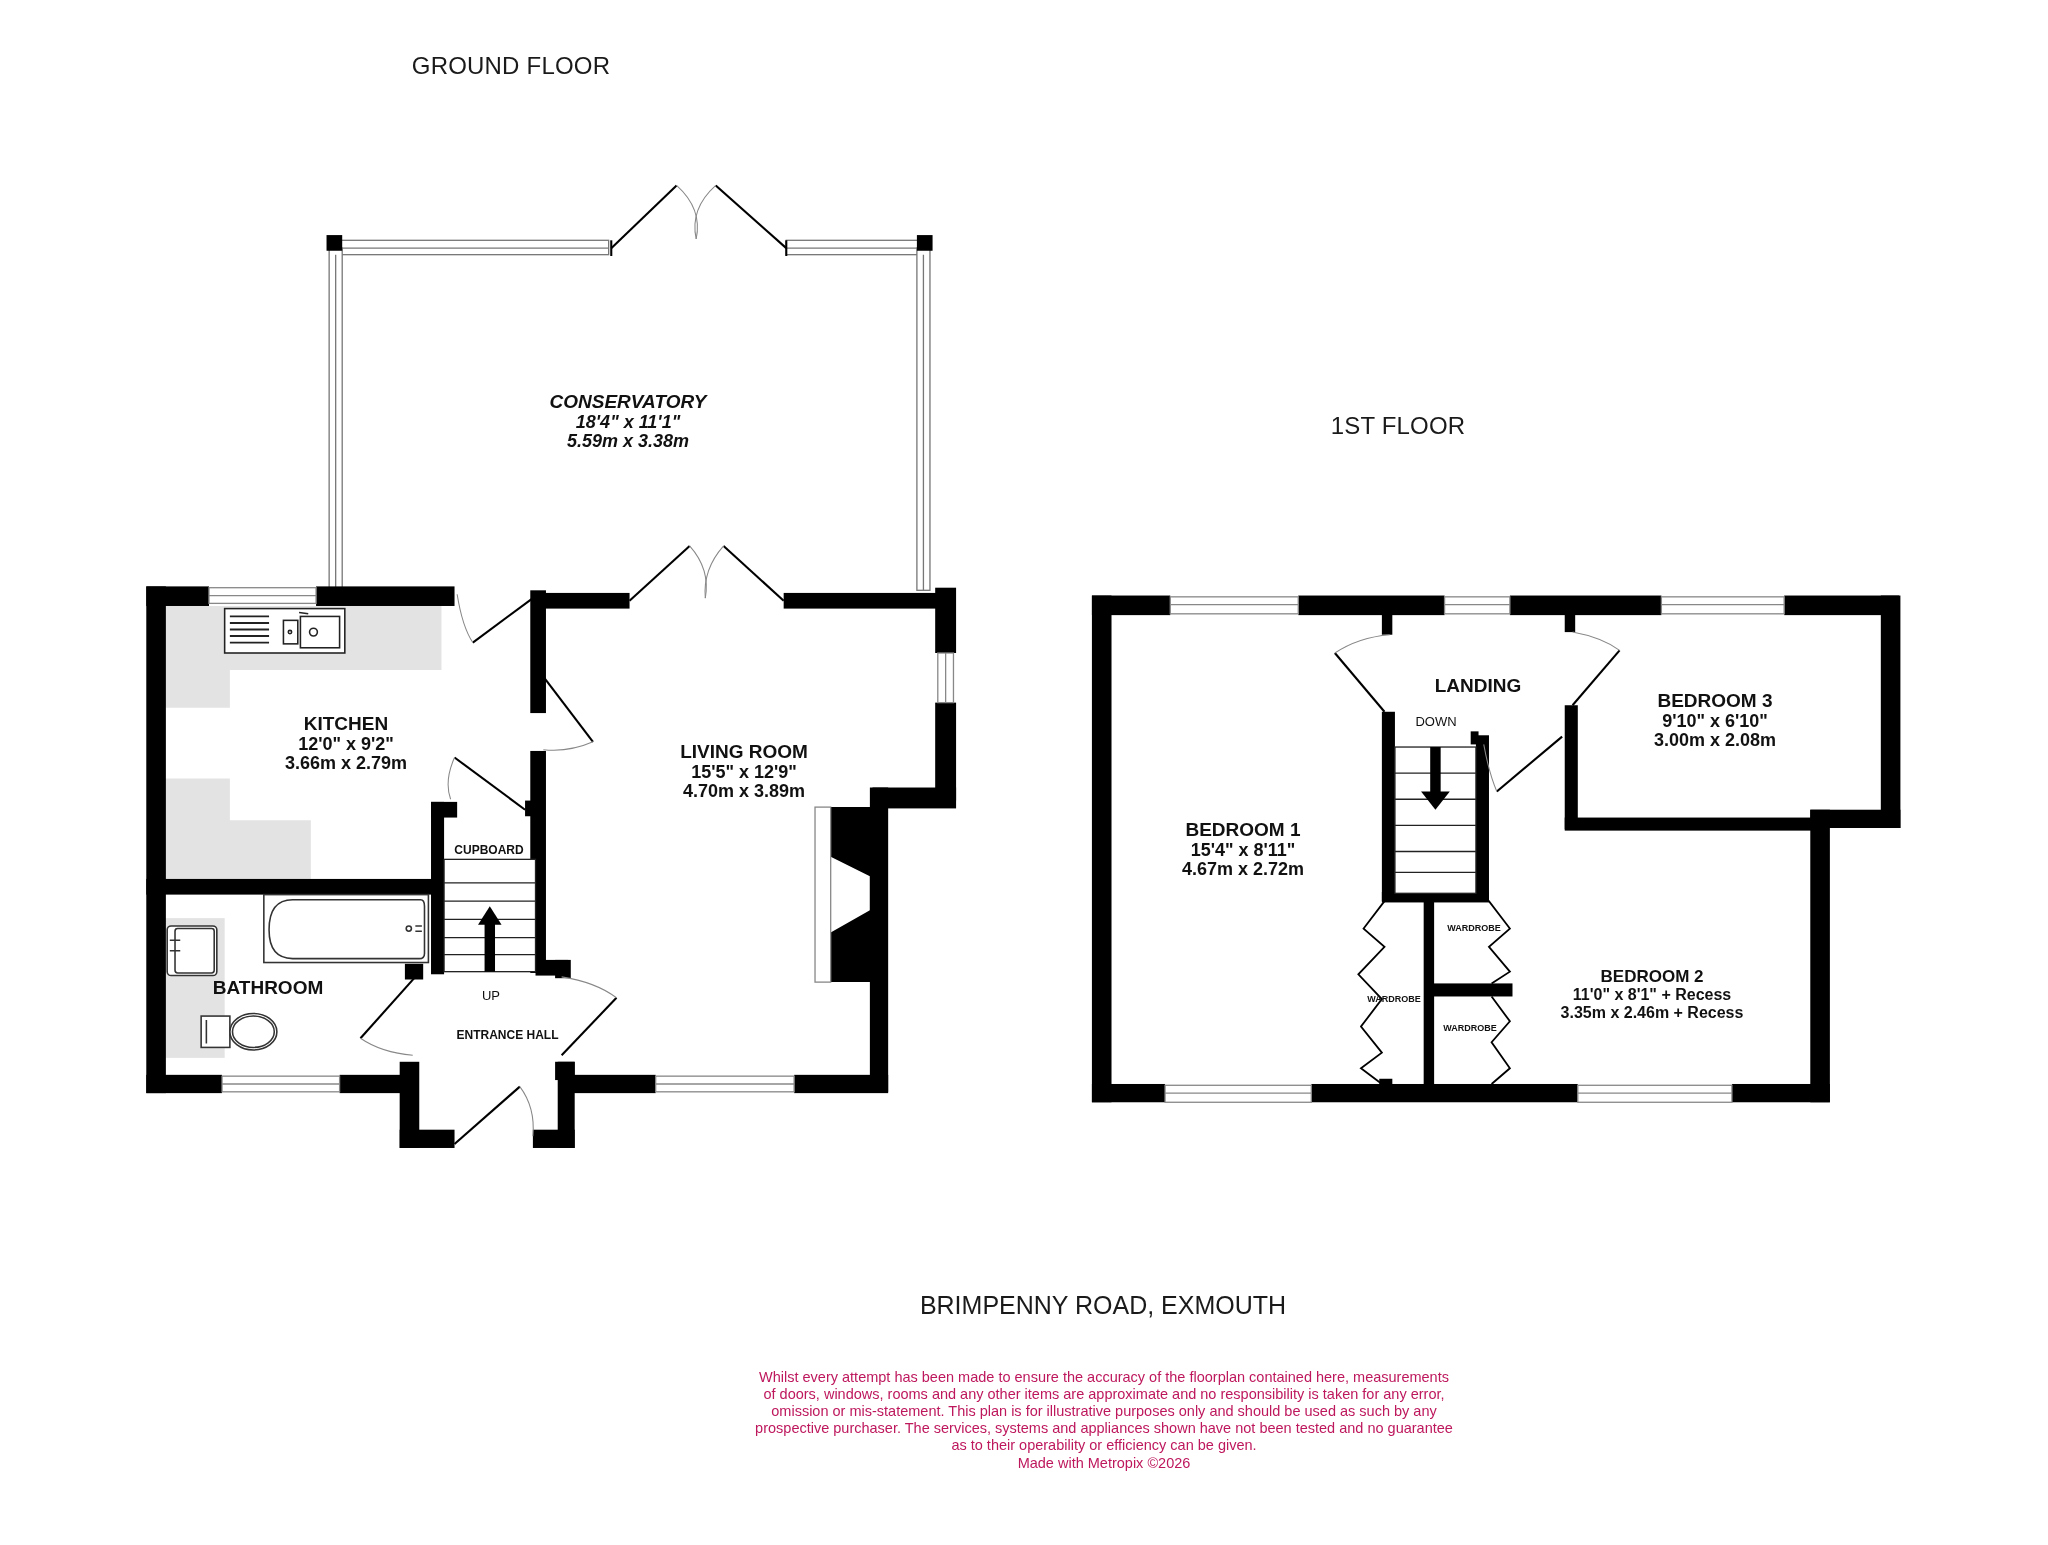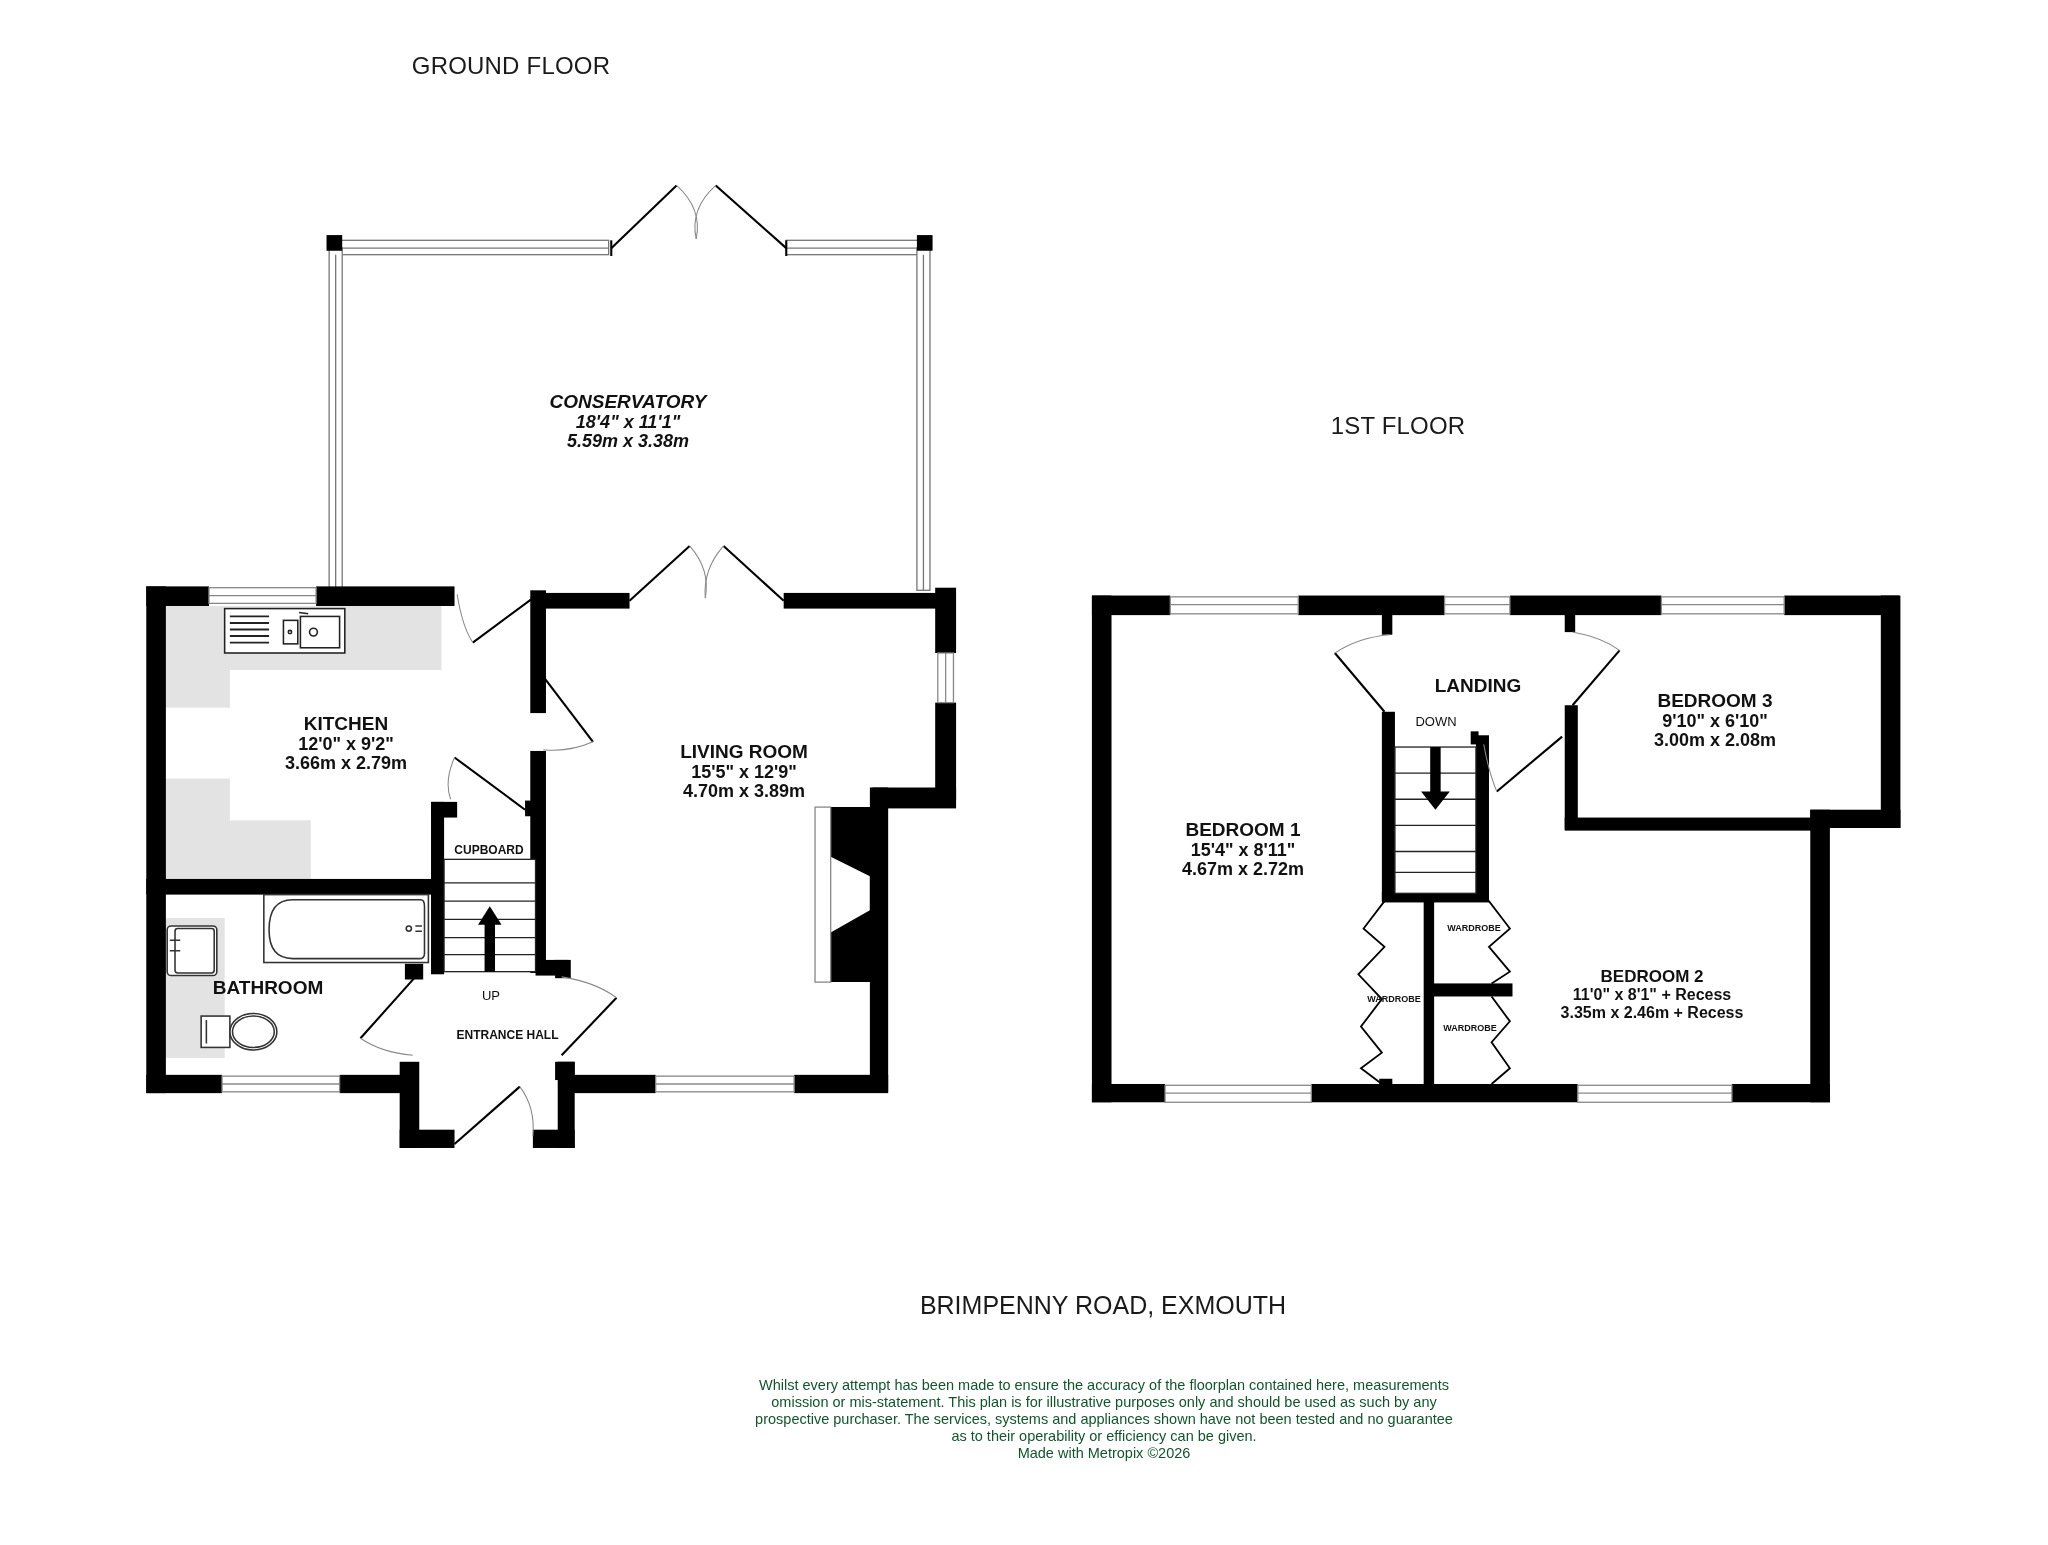--- a/index.html
+++ b/index.html
@@ -6,21 +6,21 @@
   body { width: 2048px; height: 1545px; position: relative; overflow: hidden; font-family: "Liberation Sans", sans-serif; color: #111; }
   #plan { position: absolute; left: 0; top: 0; width: 2048px; height: 1545px; }
   .lbl { position: absolute; transform: translate(-50%, -50%); text-align: center; white-space: nowrap; line-height: 1.08; }
   .floor-title { font-size: 24px; font-weight: normal; color: #1a1a1a; letter-spacing: 0.2px; }
   .room-name { font-size: 19px; font-weight: bold; display: block; }
   .room-dim { font-size: 18px; font-weight: bold; display: block; }
   .small-bold { font-size: 12px; font-weight: bold; text-align: right; }
   .tiny-bold { font-size: 9px; font-weight: bold; }
   .small { font-size: 13px; font-weight: normal; }
   .address { font-size: 25px; color: #1a1a1a; }
-  .disclaimer { font-size: 14.5px; color: #14532d; line-height: 1.18; white-space: normal; width: 780px; }
+  .disclaimer { font-size: 14.5px; color: #be185d; line-height: 1.18; white-space: normal; width: 780px; }
   .disclaimer span { display: block; }
 </style>
 </head>
 <body>
 
 <svg id="plan" viewBox="0 0 1568 1183" preserveAspectRatio="none" xmlns="http://www.w3.org/2000/svg">
   <g>
 
     <g fill="#e3e3e3" stroke="none">
       <path d="M126 464 H338 V513 H176 V542 H126 Z"></path>
@@ -303,17 +303,18 @@
 </div>
 
 <div class="lbl tiny-bold" style="left:1394px; top:1000px;">WARDROBE</div>
 <div class="lbl tiny-bold" style="left:1474px; top:929px;">WARDROBE</div>
 <div class="lbl tiny-bold" style="left:1470px; top:1029px;">WARDROBE</div>
 
 <div class="lbl address" style="left:1103px; top:1305px;">BRIMPENNY ROAD, EXMOUTH</div>
 
 <div class="lbl disclaimer" style="left:1104px; top:1420px;">
   <span>Whilst every attempt has been made to ensure the accuracy of the floorplan contained here, measurements</span>
+  <span>of doors, windows, rooms and any other items are approximate and no responsibility is taken for any error,</span>
   <span>omission or mis-statement. This plan is for illustrative purposes only and should be used as such by any</span>
   <span>prospective purchaser. The services, systems and appliances shown have not been tested and no guarantee</span>
   <span>as to their operability or efficiency can be given.</span>
   <span>Made with Metropix ©2026</span>
 </div>
 
 </body></html>

